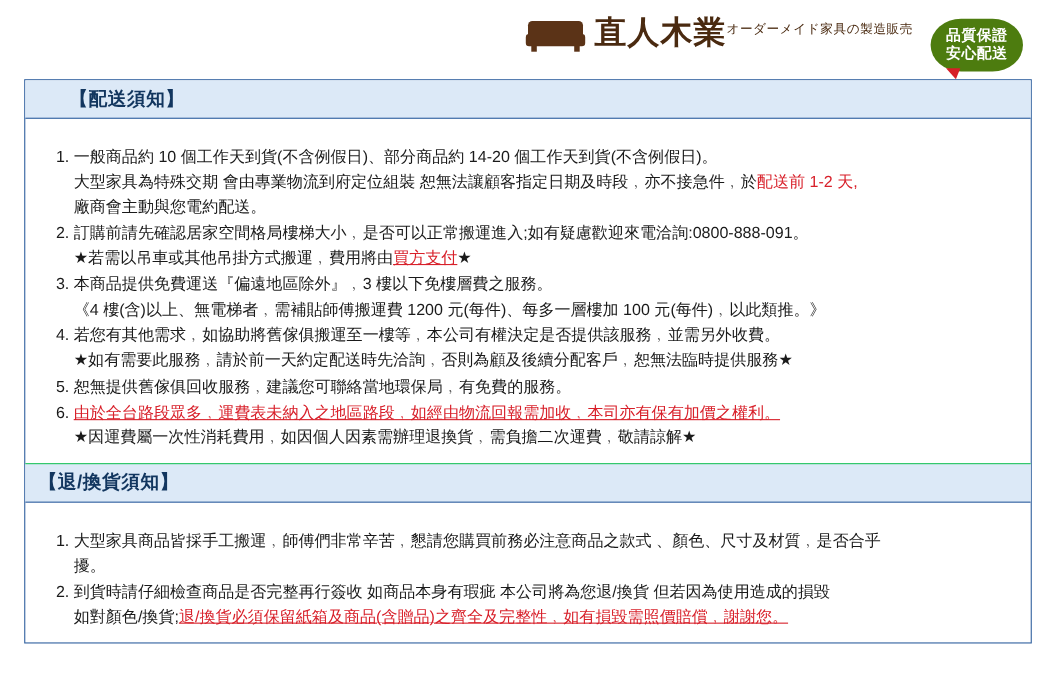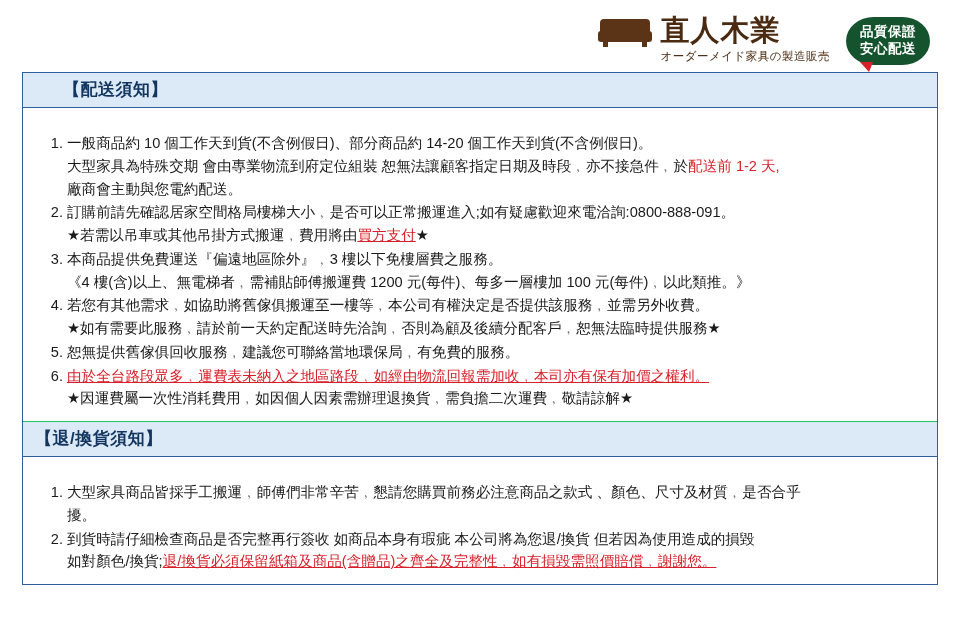--- a/index.html
+++ b/index.html
@@ -69,41 +69,40 @@
     top: 22px;
     width: 5px;
     height: 6px;
     background: #5b3317;
   }
   .sofa-icon .legL { left: 5px; }
   .sofa-icon .legR { right: 5px; }
 
   .brand-text {
     display: flex;
-    flex-direction: column;
     justify-content: flex-start;
   }
   .brand-name {
     font-size: 29px;
     font-weight: bold;
     color: #4a2a10;
     letter-spacing: 1px;
     line-height: 1.05;
   }
   .brand-sub {
     font-size: 11.5px;
     color: #4a2a10;
     letter-spacing: 0.5px;
     margin-top: 4px;
   }
   .badge {
     position: relative;
     margin-left: 16px;
     margin-top: 2px;
-    background: #14532d;
+    background: #4d7c0f;
     color: #ffffff;
     border-radius: 30px / 26px;
     padding: 7px 14px 8px 14px;
     text-align: center;
     line-height: 1.25;
     font-size: 13.5px;
     font-weight: bold;
     letter-spacing: 0.5px;
   }
   .badge:after {

